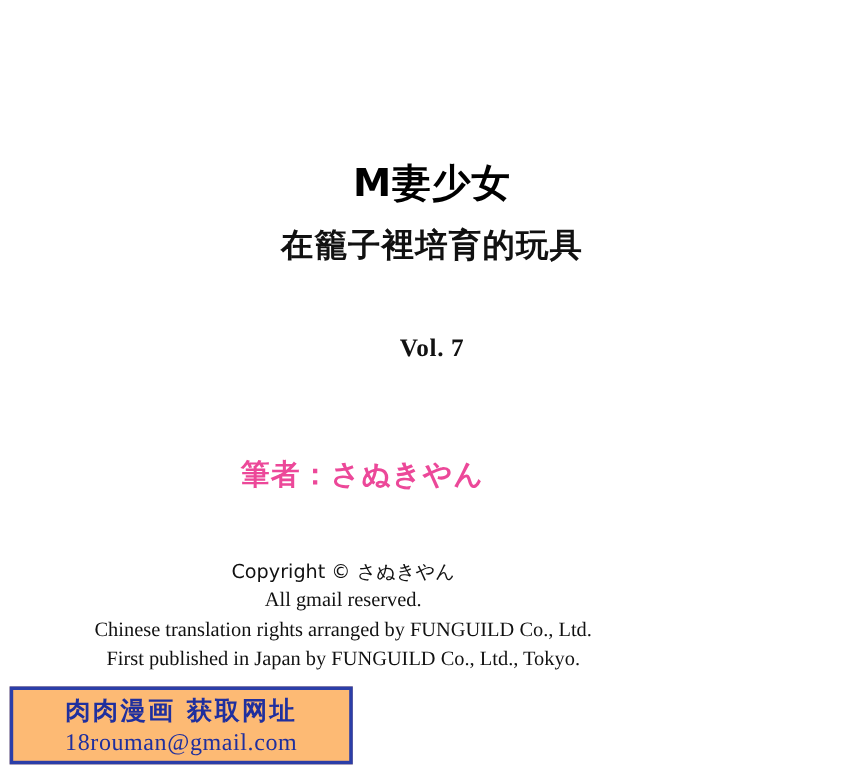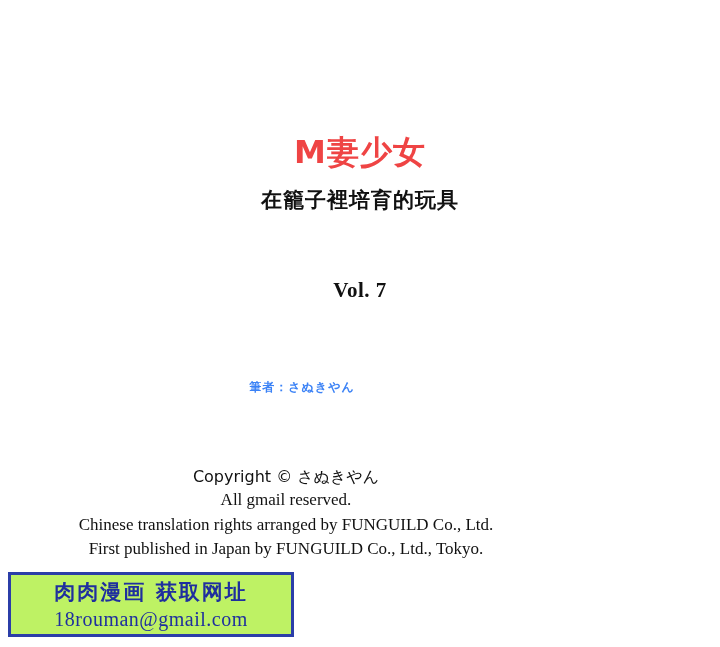--- a/index.html
+++ b/index.html
@@ -30,26 +30,26 @@
     width: 720px;
     text-align: center;
   }
 
   .main-title {
     font-family: "DejaVu Sans", sans-serif;
     font-size: 32px;
     font-weight: 700;
     letter-spacing: 1px;
     line-height: 1.25;
-    color: #ef4444;
+    color: #000000;
   }
 
   .sub-title {
     font-family: "DejaVu Sans", sans-serif;
-    font-size: 21px;
+    font-size: 27px;
     font-weight: 700;
     letter-spacing: 1px;
     margin-top: 14px;
     color: #111111;
   }
 
   .volume {
     position: absolute;
     top: 278px;
     left: 0;
@@ -62,24 +62,24 @@
     color: #111111;
   }
 
   .author {
     position: absolute;
     top: 379px;
     left: 0;
     width: 604px;
     text-align: center;
     font-family: "DejaVu Sans", sans-serif;
-    font-size: 12px;
+    font-size: 24px;
     font-weight: 700;
     letter-spacing: 1px;
-    color: #3b82f6;
+    color: #ec4899;
   }
 
   .colophon {
     position: absolute;
     top: 465px;
     left: 0;
     width: 572px;
     text-align: center;
     font-family: "Liberation Serif", serif;
     font-size: 17px;
@@ -96,21 +96,21 @@
     font-size: 16px;
   }
 
   .watermark {
     position: absolute;
     left: 8px;
     top: 572px;
     width: 286px;
     height: 65px;
     border: 3px solid #2b3ea8;
-    background: #bef264;
+    background: #fdba74;
     box-sizing: border-box;
     overflow: hidden;
   }
 
   .watermark-title {
     font-family: "DejaVu Sans", sans-serif;
     font-size: 21px;
     font-weight: 700;
     color: #1f2f9e;
     letter-spacing: 2px;

